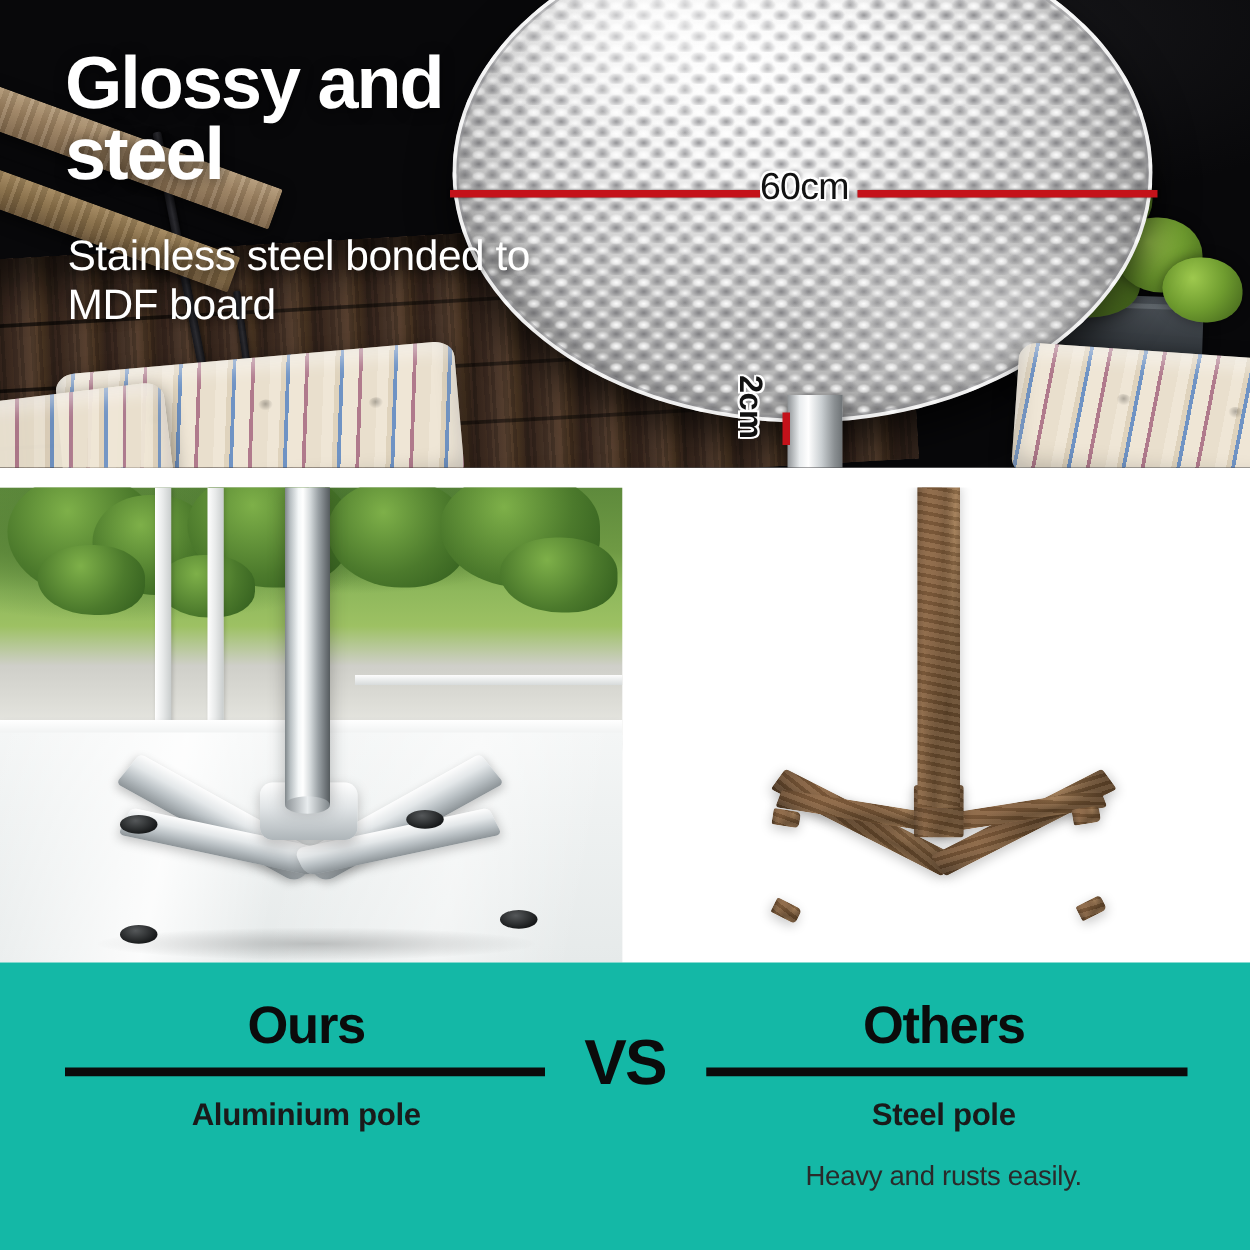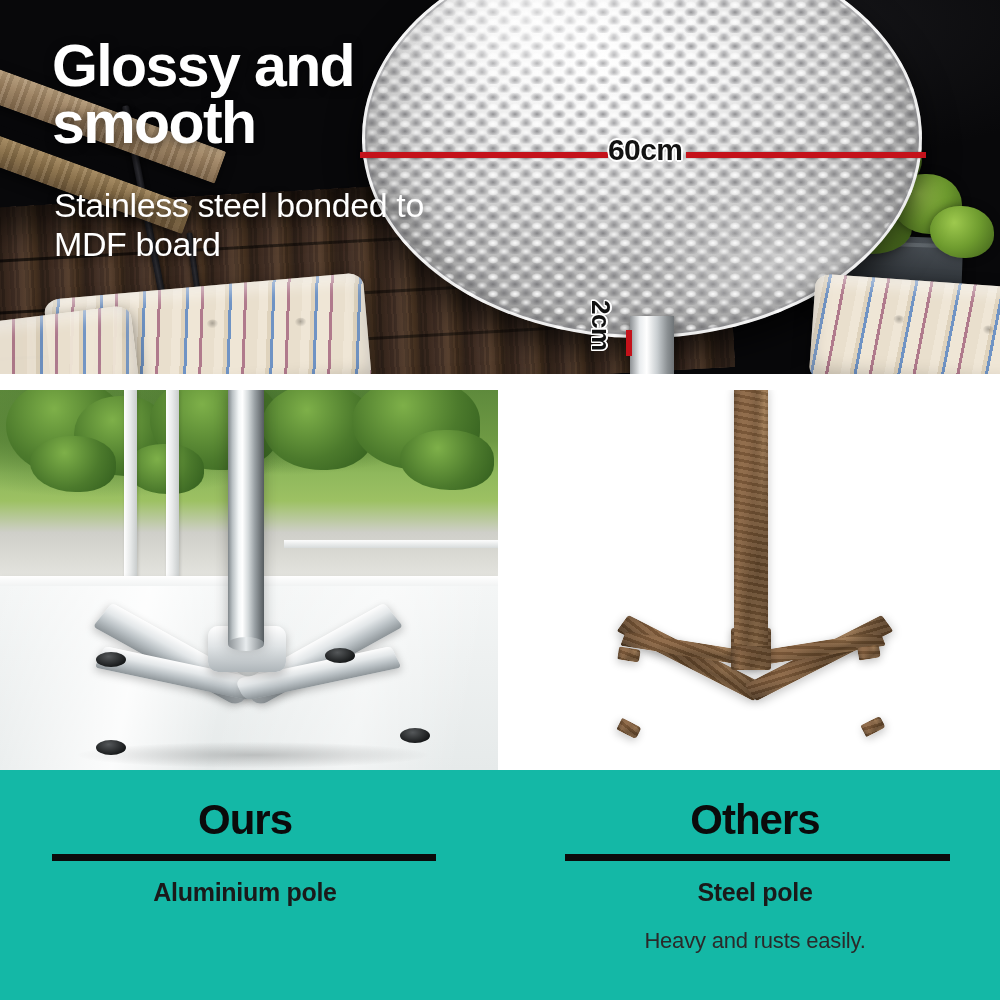--- a/index.html
+++ b/index.html
@@ -130,21 +130,21 @@
   .hero-sub { position:absolute; left:54px; top:186px; width:420px;
      color:#ffffff; font-size:34px; line-height:1.14; font-weight:400;
      letter-spacing:-.4px; text-shadow:0 2px 8px rgba(0,0,0,.6); }
 
   
   .dim60-left  { position:absolute; left:360px; top:152px; width:248px; height:6px;
      background:#c4121a; box-shadow:0 0 2px rgba(0,0,0,.5); }
   .dim60-right { position:absolute; left:686px; top:152px; width:240px; height:6px;
      background:#c4121a; box-shadow:0 0 2px rgba(0,0,0,.5); }
   .dim60-label { position:absolute; left:608px; top:133px; font-size:30px;
-     font-weight:700; color:#121212; letter-spacing:-.6px;
+     font-weight:400; color:#121212; letter-spacing:-.6px;
      text-shadow:-1.6px 0 #fff,1.6px 0 #fff,0 -1.6px #fff,0 1.6px #fff,
                  -1.4px -1.4px #fff,1.4px -1.4px #fff,-1.4px 1.4px #fff,1.4px 1.4px #fff; }
 
   
   .dim2-mark { position:absolute; left:626px; top:330px; width:6px; height:26px;
      background:#c4121a; }
   .dim2-label { position:absolute; left:616px; top:300px; font-size:26px;
      font-weight:700; color:#111; letter-spacing:-.5px;
      transform:rotate(90deg); transform-origin:left top;
      text-shadow:-1.5px 0 #fff,1.5px 0 #fff,0 -1.5px #fff,0 1.5px #fff,
@@ -297,21 +297,21 @@
       <div class="tuft" style="left:170px;top:40px"></div>
     </div>
 
     <div class="dim60-left"></div>
     <div class="dim60-right"></div>
     <div class="dim60-label">60cm</div>
 
     <div class="dim2-mark"></div>
     <div class="dim2-label">2cm</div>
 
-    <div class="hero-h1">Glossy and smooth</div>
+    <div class="hero-h1">Glossy and steel</div>
     <div class="hero-sub">Stainless steel bonded to MDF board</div>
   </div>
 
   <div id="ours-photo">
     <div class="window-view">
       <div class="tree-blob" style="left:6px;top:-10px;width:120px;height:96px"></div>
       <div class="tree-blob" style="left:74px;top:6px;width:96px;height:80px"></div>
       <div class="tree-blob" style="left:150px;top:-14px;width:130px;height:94px"></div>
       <div class="tree-blob" style="left:262px;top:-6px;width:112px;height:86px"></div>
       <div class="tree-blob" style="left:352px;top:-12px;width:128px;height:92px"></div>
@@ -352,20 +352,21 @@
     <div class="rust r-tip rt4"></div>
     <div class="rust r-hub"></div>
     <div class="rust r-pole"></div>
   </div>
 
   <div id="compare">
     <div class="cmp-title t-ours">Ours</div>
     <div class="cmp-title t-others">Others</div>
 
     <div class="rule rule-l"></div>
+    <div class="vs">VS</div>
     <div class="rule rule-r"></div>
 
     <div class="cmp-sub s-ours">Aluminium pole</div>
     <div class="cmp-sub s-others">Steel pole</div>
 
     <div class="cmp-note n-others">Heavy and rusts easily.</div>
   </div>
 
 </div>
 

